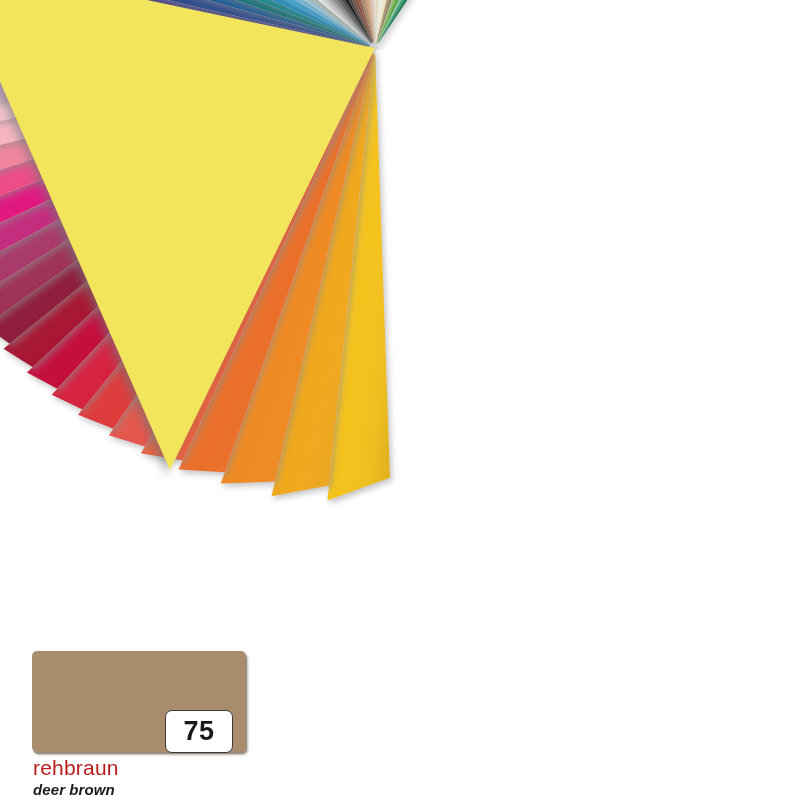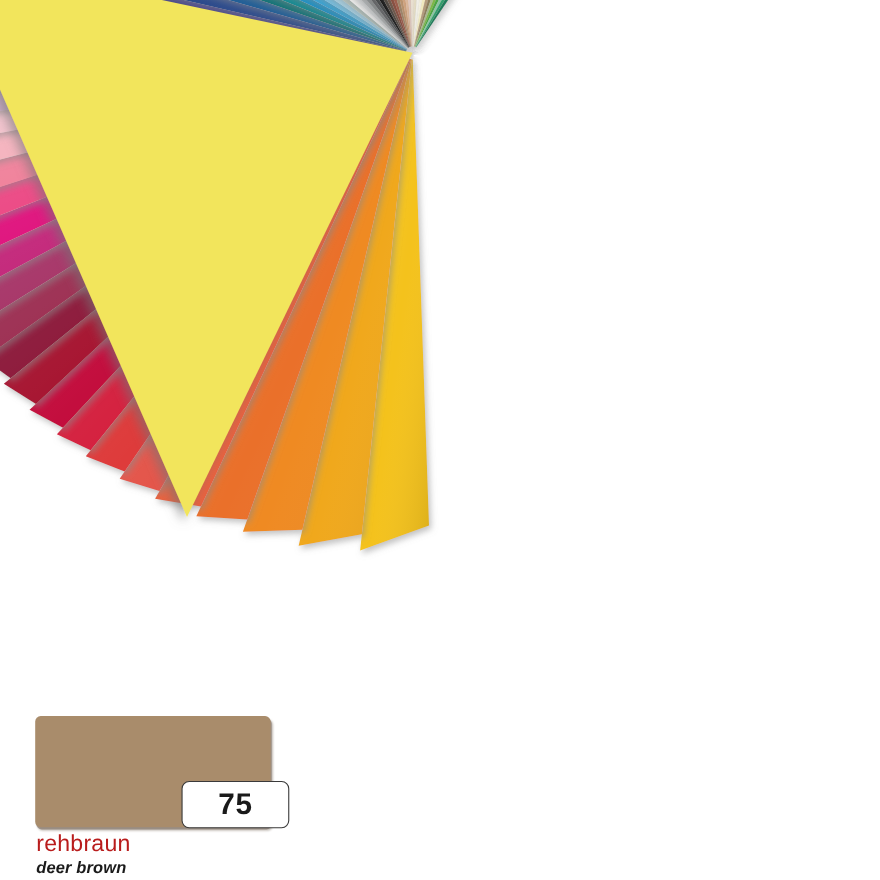--- a/index.html
+++ b/index.html
@@ -66,21 +66,21 @@
     left: 0;
     top: 0;
     width: 214px;
     height: 101px;
     border-radius: 5px;
   }
   #swatch-number-badge {
     position: absolute;
     left: 133px;
     top: 59px;
-    width: 98px;
+    width: 68px;
     height: 43px;
     background: #ffffff;
     border: 1.5px solid #3a3a3a;
     border-radius: 7px;
     display: flex;
     align-items: center;
     justify-content: center;
     box-sizing: border-box;
   }
   #swatch-number {

